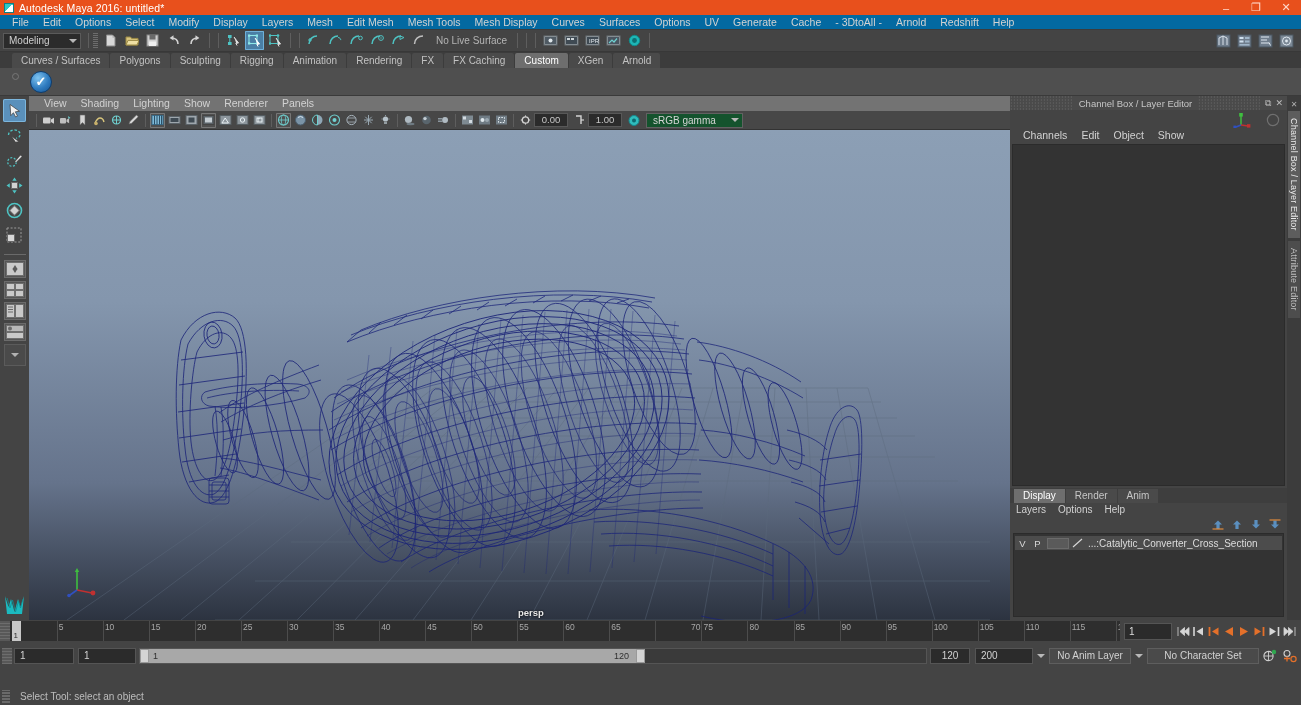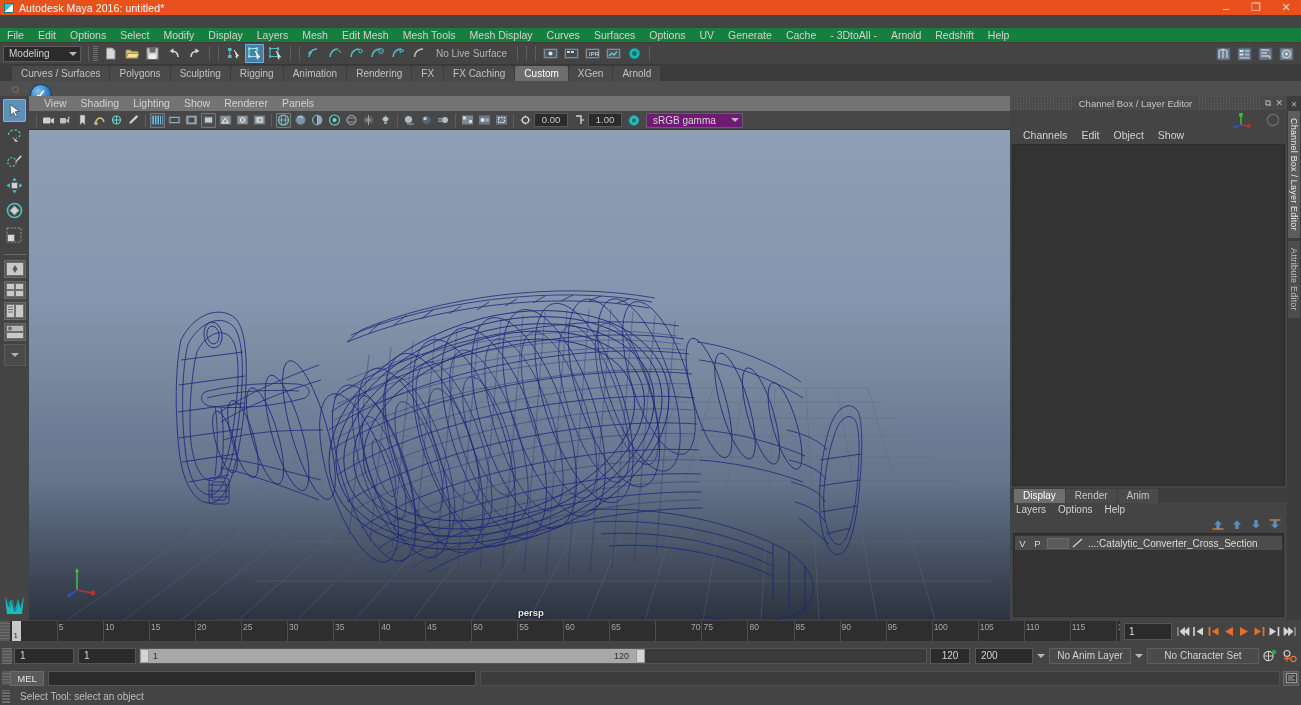--- a/index.html
+++ b/index.html
@@ -24,22 +24,22 @@
     background: linear-gradient(135deg,#2fc7c7 0 50%, #ffffff 50% 100%);
     border: 1px solid #0d7f86; flex: none;
   }
   .title-text { font-size: 10.5px; color: #ffffff; letter-spacing: .1px; }
   .wincontrols { position: absolute; right: 0; top: 0; height: 15px; display: flex; }
   .wc { width: 30px; height: 15px; display: flex; align-items: center; justify-content: center;
         color: #ffd9cc; font-size: 11px; }
 
   
   .menubar {
-    height: 15px; background: #15803d; display: flex; align-items: center;
-    border-bottom: 1px solid #3c3c3c; margin-top: 13px;
+    height: 15px; background: #0369a1; display: flex; align-items: center;
+    padding-left: 5px; border-bottom: 1px solid #3c3c3c;
   }
   .menu-item { padding: 0 7px; font-size: 10.5px; color: #d2d2d2; line-height: 15px; white-space: nowrap; }
 
   
   .statusline {
     height: 22px; background: #444444; display: flex; align-items: center;
     padding: 0 3px; border-bottom: 1px solid #383838; position: relative;
   }
   .menuset {
     width: 78px; height: 16px; background: #2b2b2b; border: 1px solid #5a5a5a;
@@ -102,21 +102,21 @@
   .vp-menubar { height: 15px; background: #737373; display: flex; align-items: flex-end; padding-left: 8px; }
   .vp-menu { padding: 0 7px; font-size: 10.5px; color: #d2d2d2; line-height: 15px; }
   .vp-toolbar { height: 19px; background: #474747; display: flex; align-items: center;
                 padding-left: 4px; border-bottom: 1px solid #333; }
   .vbtn { width: 15px; height: 15px; margin: 0 1px; display: flex; align-items: center;
           justify-content: center; border-radius: 1px; flex: none; }
   .vbtn.on { background: #4f4f4f; box-shadow: inset 0 0 0 1px #777; }
   .vsep { width: 1px; height: 13px; background: #5e5e5e; margin: 0 3px; flex: none; }
   .vfield { height: 14px; width: 34px; background: #2b2b2b; border: 1px solid #585858;
             color: #c8c8c8; font-size: 9.5px; line-height: 12px; text-align: center; }
-  .gammasel { height: 15px; width: 97px; background: #701a75; border: 1px solid #616161;
+  .gammasel { height: 15px; width: 97px; background: #14532d; border: 1px solid #616161;
               display: flex; align-items: center; justify-content: space-between;
               padding: 0 3px 0 6px; font-size: 10px; color: #d5d5d5; margin-left: 4px; }
 
   
   .viewport { flex: 1; position: relative; overflow: hidden;
     background: linear-gradient(to bottom, #8c9fb5 0%, #8496ad 35%, #65738b 72%, #2c3340 100%); }
   .persp-label { position: absolute; left: 489px; bottom: 2px; font-size: 9.5px;
                  color: #e8e8e8; font-weight: bold; text-shadow: 0 0 2px #000; }
   .axis-gizmo { position: absolute; left: 36px; bottom: 22px; width: 36px; height: 36px; }
 
@@ -1193,31 +1193,19 @@
     </div>
     <div style="width:20px;display:flex;align-items:center;justify-content:center;">
       <svg width="15" height="14" viewBox="0 0 15 14">
         <circle cx="5" cy="4.5" r="3" fill="none" stroke="#cfcfcf" stroke-width="1.1"></circle>
         <path d="M5 7.5v5M2 9.5h6" stroke="#e4702a" stroke-width="1.3"></path>
         <circle cx="11.5" cy="10" r="2.6" fill="none" stroke="#e4702a" stroke-width="1.2"></circle>
       </svg>
     </div>
   </div>
 
-  <div class="cmdline">
-    <div class="ts-grip" style="height:14px;width:8px;"></div>
-    <div class="mel-label">MEL</div>
-    <div class="cmd-input" style="width:428px;margin-left:4px;" title=""></div>
-    <div class="cmd-result"></div>
-    <div class="cmd-icon">
-      <svg width="11" height="10" viewBox="0 0 11 10">
-        <rect x="0.5" y="0.5" width="10" height="9" fill="#3a3a3a" stroke="#9a9a9a"></rect>
-        <path d="M2 3h7M2 5h5M2 7h7" stroke="#c4c4c4" stroke-width=".8"></path>
-      </svg>
-    </div>
-  </div>
 
   <div class="helpline">
     <div class="hl-grip"></div>
     <div class="hl-text">Select Tool: select an object</div>
   </div>
 
 </div>
 
 </body></html>

